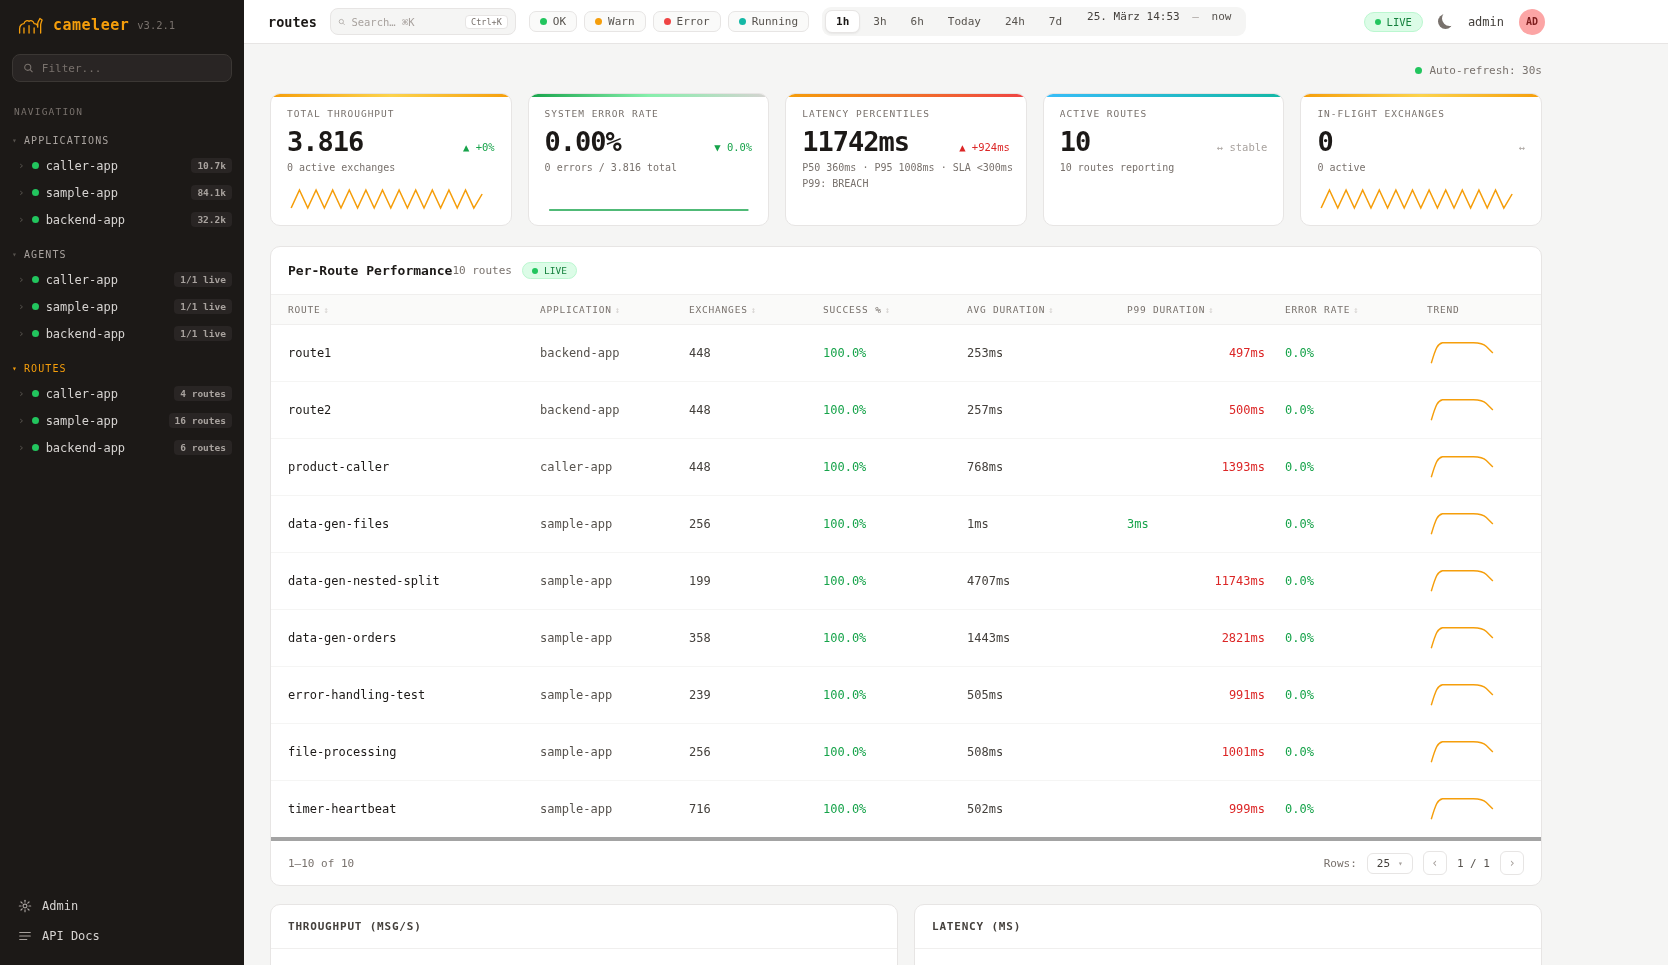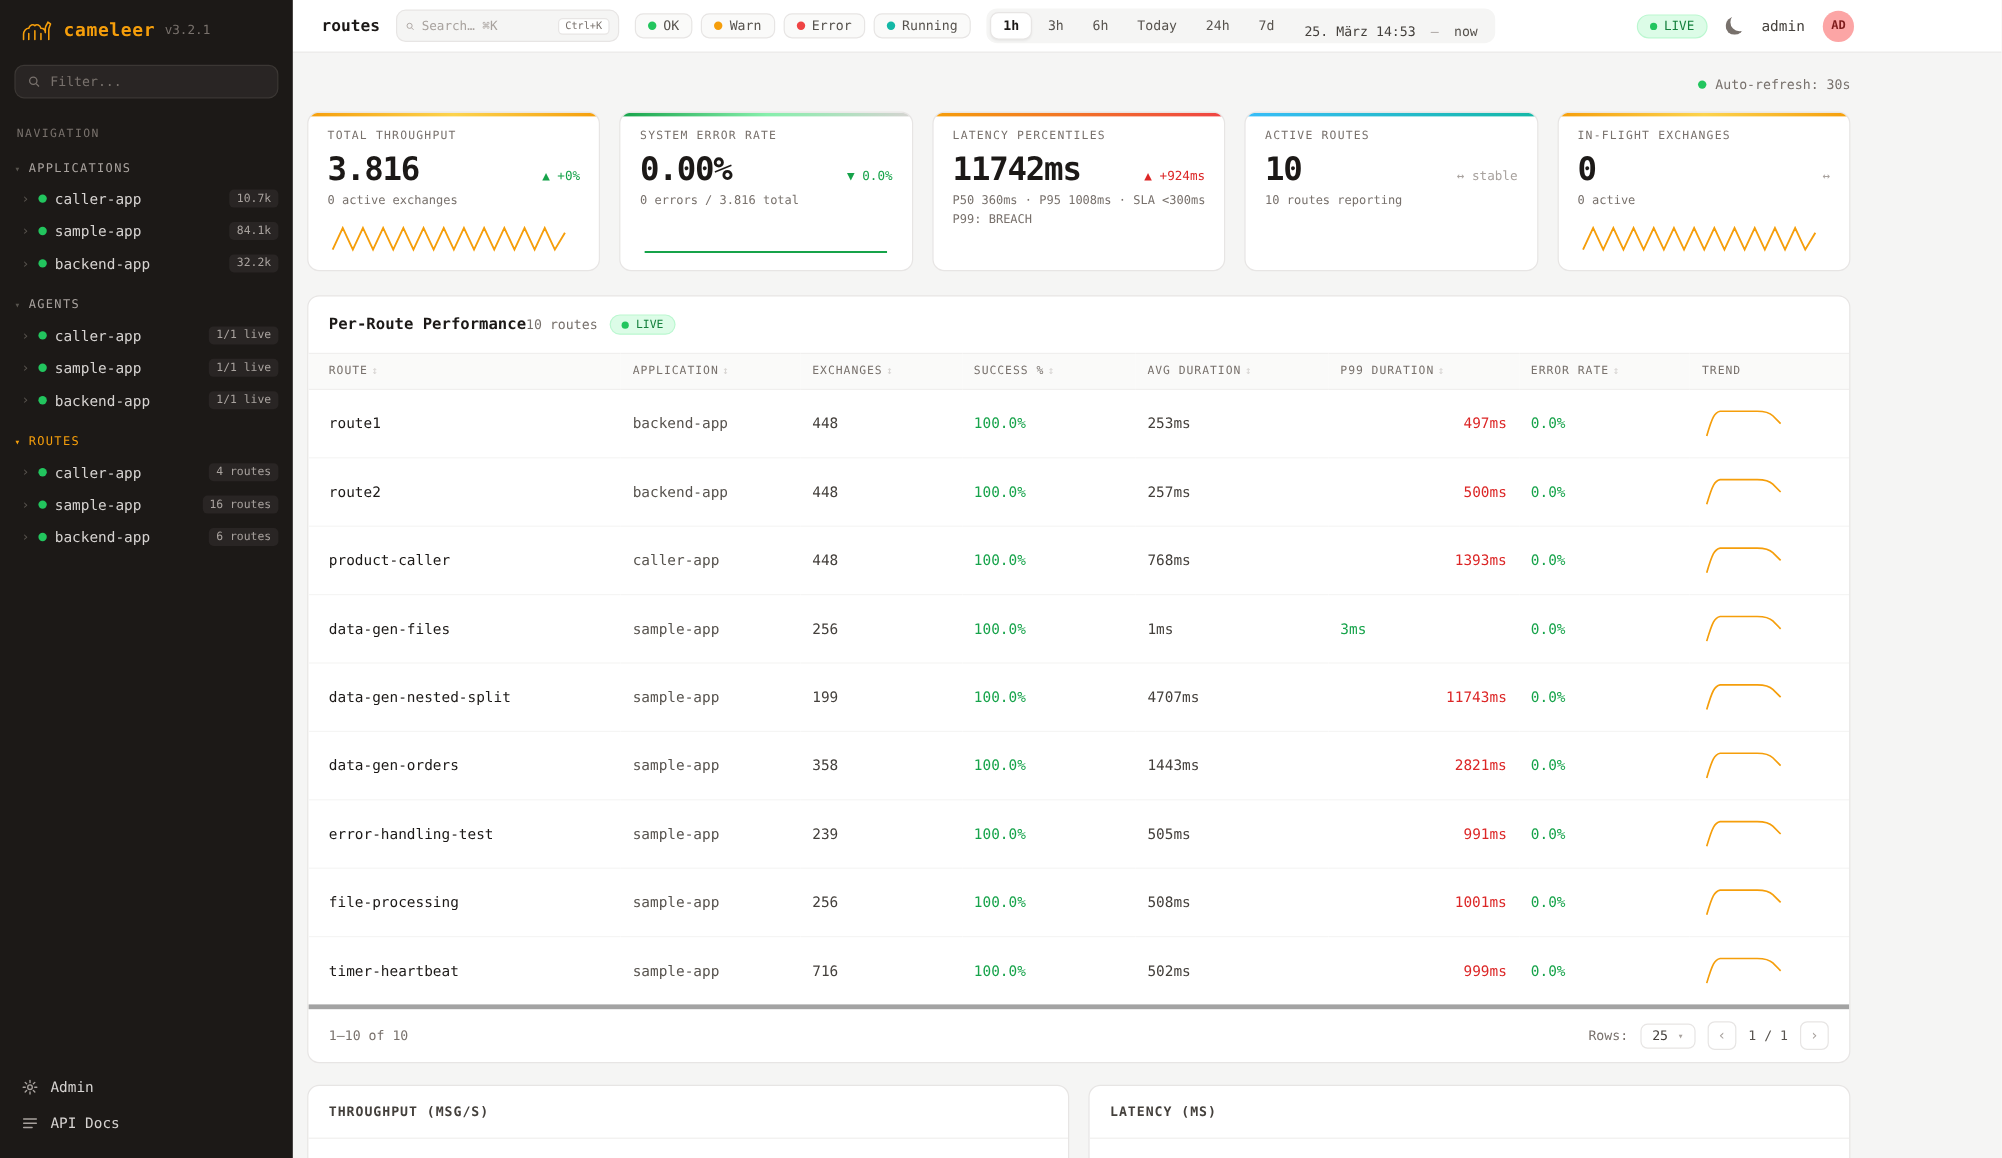--- a/index.html
+++ b/index.html
@@ -23,21 +23,21 @@
     font-size:10px; letter-spacing:1.1px; color:#a8a29e; cursor:pointer; }
   .section-header .caret { font-size:8px; color:#57534e; }
   .section-header.active { color:#f59e0b; }
   .section-header.active .caret { color:#f59e0b; }
   .nav-item { display:flex; align-items:center; gap:7px; padding:6px 12px 6px 18px;
     font-size:12px; color:#d6d3d1; cursor:pointer; }
   .chev { color:#57534e; font-size:11px; }
   .dot { width:7px; height:7px; border-radius:50%; flex-shrink:0; }
   .dot.green { background:#22c55e; }
   .badge { margin-left:auto; background:#292524; border-radius:4px; padding:2px 6px;
-    font-size:9.5px; color:#a8a29e; }
+    font-size:9.5px; color:#a8a29e;font-weight:bold; }
   .sidebar-footer { position:absolute; bottom:14px; left:0; right:0; }
   .foot-item { display:flex; align-items:center; gap:10px; padding:8px 18px;
     font-size:12px; color:#d6d3d1; cursor:pointer; }
 
   
   .right { flex:1; display:flex; flex-direction:column; min-width:0; }
 
   
   .topbar { height:44px; background:#ffffff; border-bottom:1px solid #e7e5e4;
     display:flex; align-items:center; gap:13px; padding:0 123px 0 24px; flex-shrink:0; }
@@ -45,21 +45,21 @@
   .searchbox { width:186px; height:27px; background:#f5f5f4; border:1px solid #e7e5e4;
     border-radius:8px; display:flex; align-items:center; gap:6px; padding:0 7px; }
   .searchbox input { background:transparent; border:none; outline:none; width:100%;
     font-family:inherit; font-size:10.5px; color:#44403c; }
   .searchbox input::placeholder { color:#a8a29e; }
   .kbd { background:#fff; border:1px solid #e7e5e4; border-radius:4px; padding:1px 5px;
     font-size:8.5px; color:#78716c; white-space:nowrap; }
   .chips { display:flex; gap:7px; }
   .chip { display:flex; align-items:center; gap:6px; border:1px solid #e7e5e4; background:#fafaf9;
     border-radius:7px; padding:3px 10px; font-size:11px; color:#57534e; cursor:pointer; }
-  .range-group { display:flex; align-items:flex-end; gap:2px; background:#f5f5f4;
+  .range-group { display:flex; align-items:flex-start; gap:2px; background:#f5f5f4;
     border-radius:9px; padding:3px; }
   .range-btn { border:1px solid transparent; background:transparent; border-radius:7px;
     font-family:inherit; font-size:11px; color:#57534e; padding:4px 10px; cursor:pointer; }
   .range-btn.active { background:#fff; border-color:#e7e5e4; color:#1c1917; font-weight:bold;
     box-shadow:0 1px 2px rgba(0,0,0,0.06); }
   .range-date { padding:0 12px; font-size:11px; color:#44403c; white-space:nowrap; }
   .range-date .sep { color:#a8a29e; padding:0 6px; }
   .range-date .now { color:#57534e; }
   .topbar-right { margin-left:auto; display:flex; align-items:center; gap:15px; }
   .live-badge { display:flex; align-items:center; gap:6px; background:#dcfce7;
@@ -67,21 +67,21 @@
     font-size:10.5px; cursor:pointer; }
   .live-badge .dot { width:6px; height:6px; background:#22c55e; }
   .moon { width:15px; height:15px; border-radius:50%;
     box-shadow:inset 4px -3px 0 0 #78716c; cursor:pointer; }
   .user-name { font-size:12px; color:#44403c; }
   .avatar { width:26px; height:26px; border-radius:50%; background:#fca5a5; color:#7f1d1d;
     font-size:10px; font-weight:bold; display:flex; align-items:center; justify-content:center;
     cursor:pointer; }
 
   
-  .main { flex:1; background:#f5f5f4; padding:0 126px 0 12px; overflow:hidden; }
+  .main { flex:1; background:#f5f5f4; padding:0 126px 0 26px; overflow:hidden; }
   .autorefresh { display:flex; justify-content:flex-end; align-items:center; gap:7px;
     padding-top:20px; font-size:11px; color:#78716c; }
   .autorefresh .dot { width:7px; height:7px; background:#22c55e; }
 
   
   .kpi-row { display:flex; gap:16px; margin-top:16px; }
   .kpi { flex:1; background:#fff; border:1px solid #e7e5e4; border-radius:10px;
     padding:14px 16px 8px; height:133px; position:relative; overflow:hidden; }
   .accent { position:absolute; top:0; left:0; right:0; height:3px; }
   .k0 .accent { background:linear-gradient(90deg,#f59e0b,#fcd34d,#f59e0b); }

